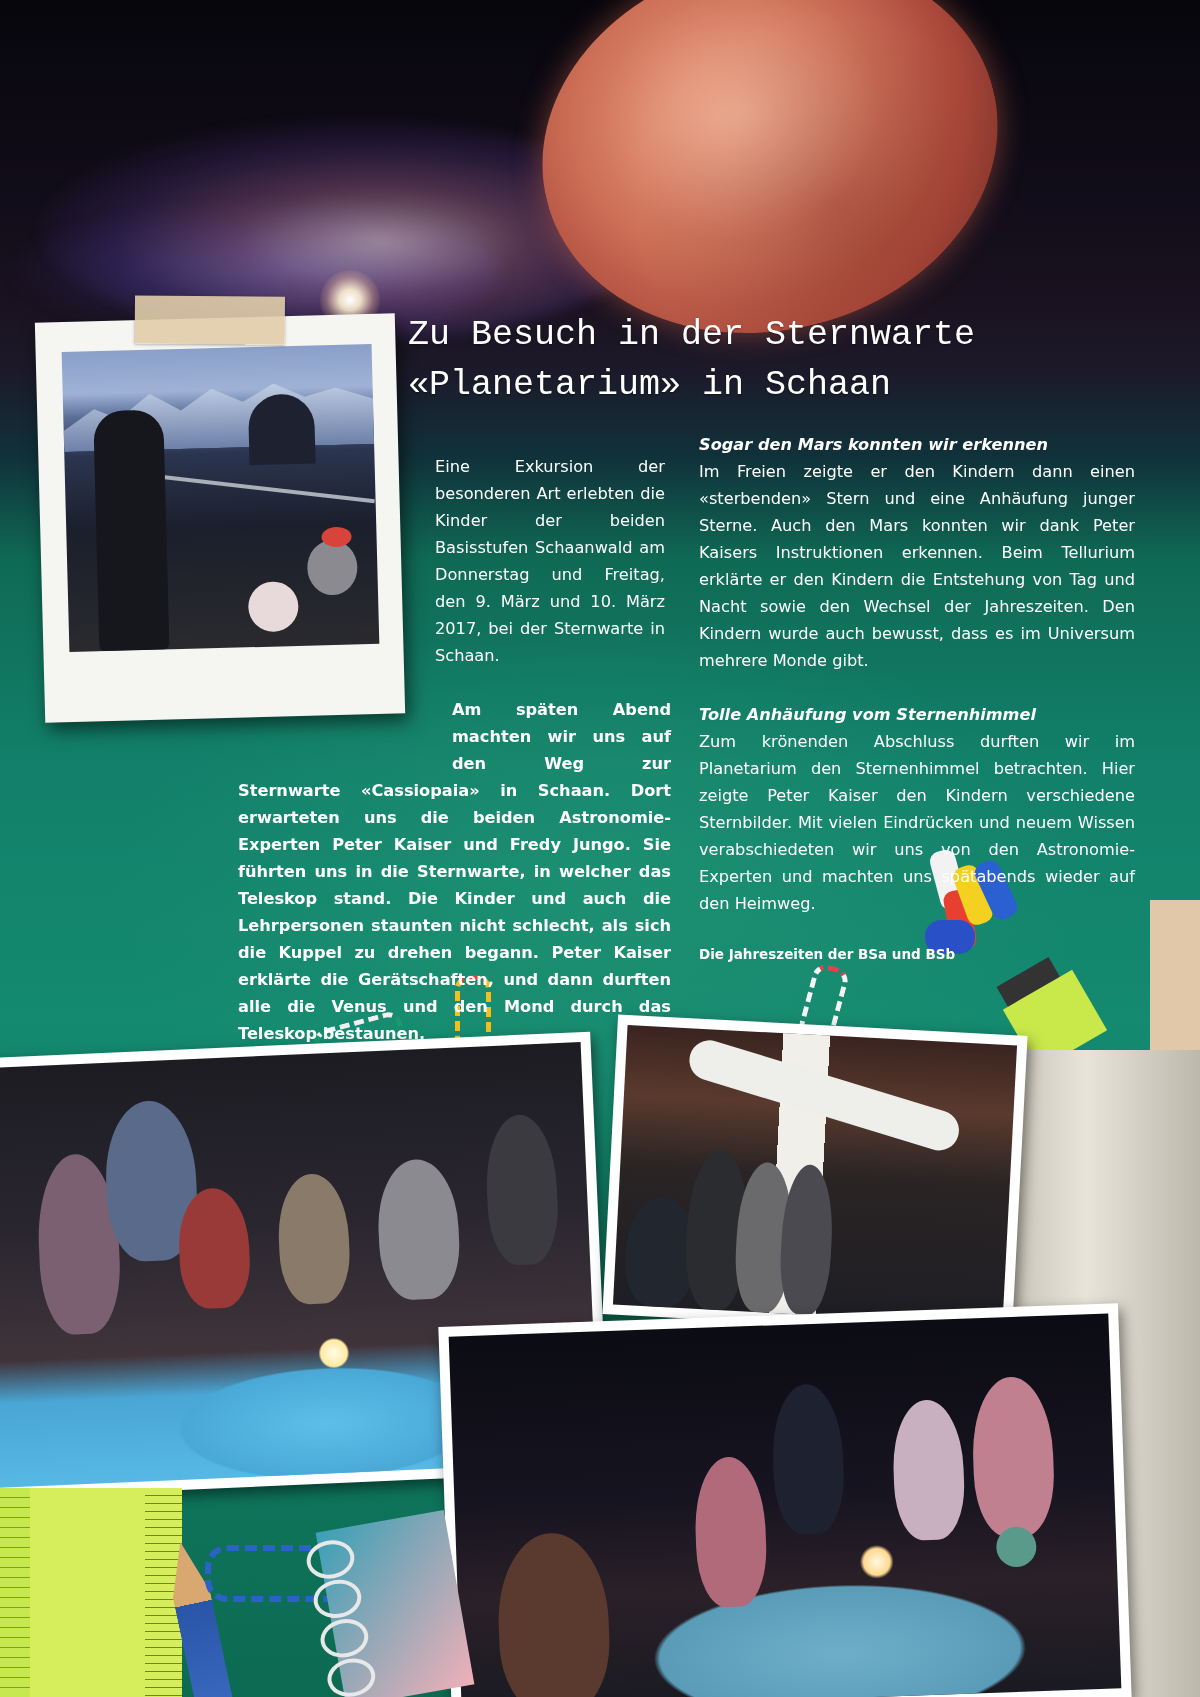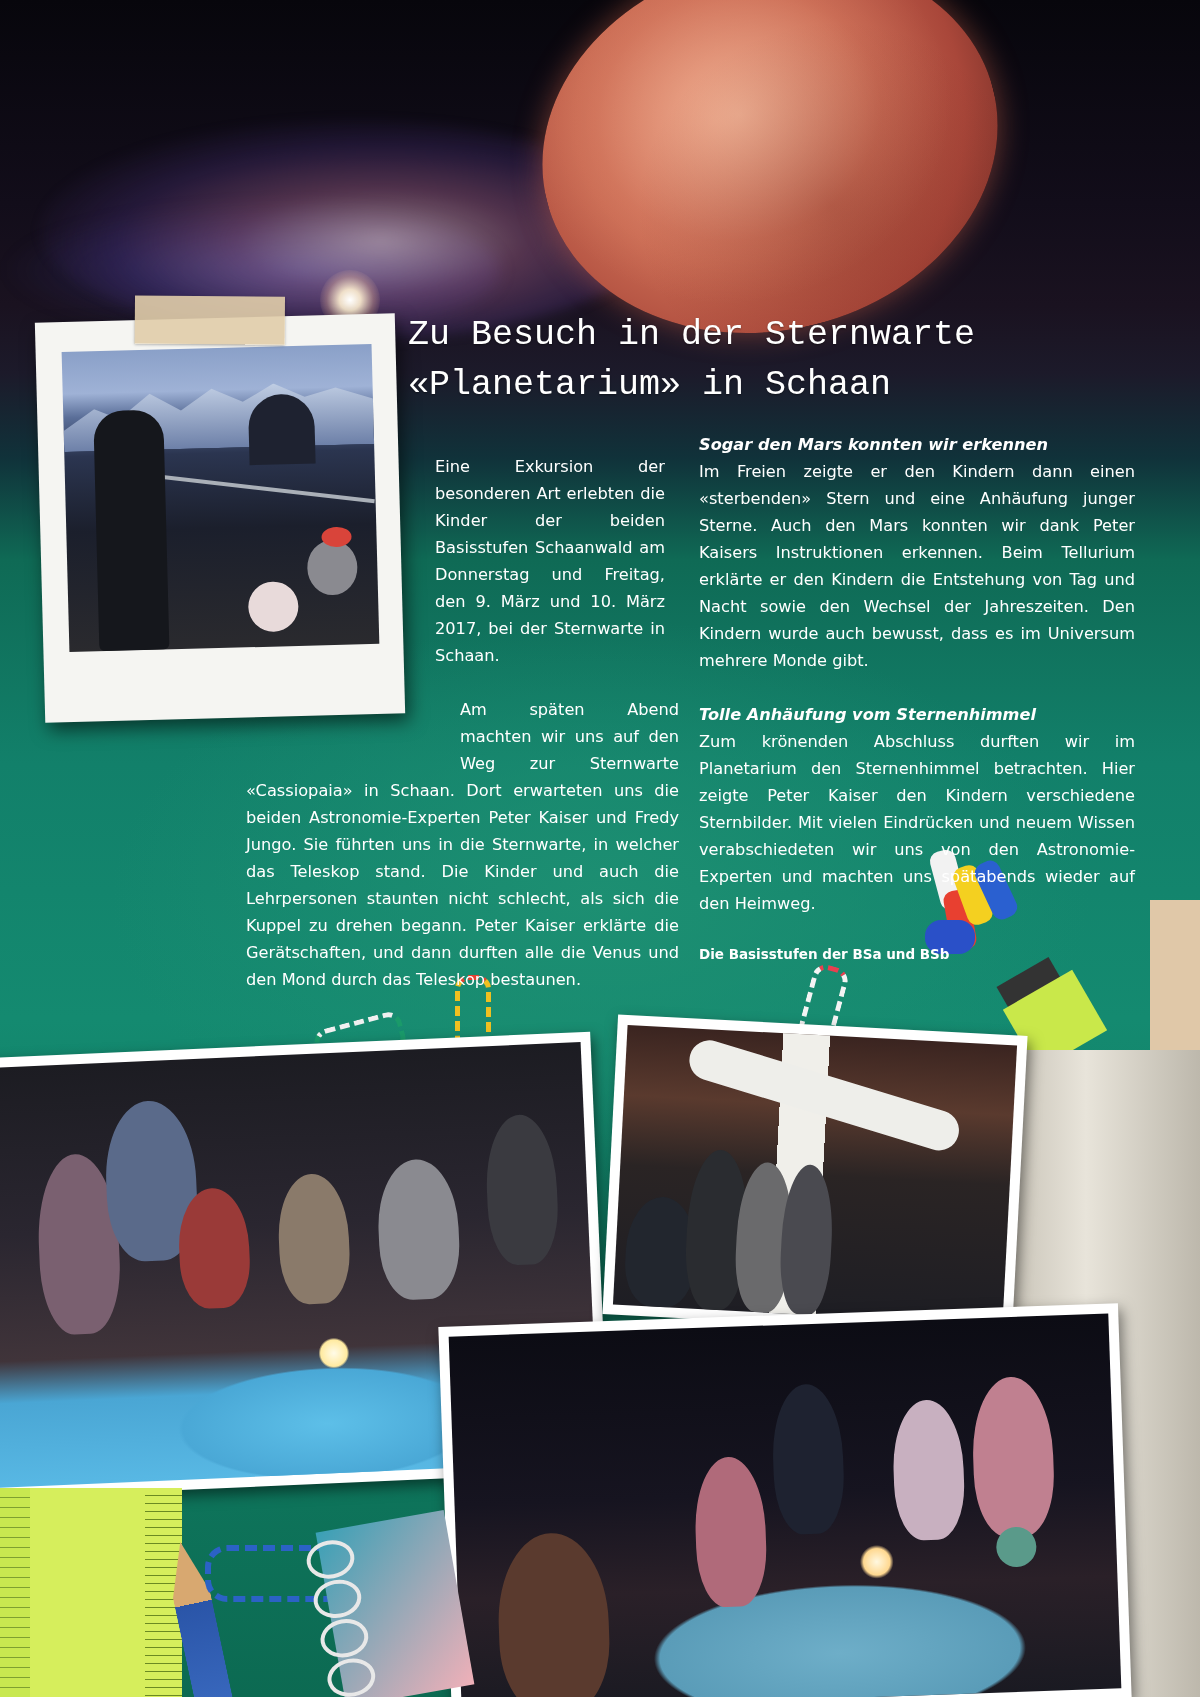--- a/index.html
+++ b/index.html
@@ -88,21 +88,21 @@
   .title {
     position: absolute; left: 408px; top: 310px; color: #fff;
     font-family: Liberation Mono, monospace; font-size: 35px; line-height: 50px; font-weight: normal;
     text-shadow: 0 1px 2px rgba(0,0,0,0.4); margin: 0;
   }
   .title span { display: block; }
 
   
   .txt { color: #fff; font-family: "DejaVu Sans", sans-serif; font-size: 16.2px; line-height: 27px; text-align: justify; margin: 16px; }
   .col1a { position: absolute; left: 419px; top: 437px; width: 230px; }
-  .col1b { position: absolute; left: 230px; top: 680px; width: 433px; }
+  .col1b { position: absolute; left: 222px; top: 680px; width: 433px; font-weight: bold; }
   .col1b .indent { float: left; width: 214px; height: 81px; shape-outside: inset(0); }
   .col2 { position: absolute; left: 683px; top: 415px; width: 436px; }
   .subhead { font-weight: bold; font-style: italic; display: block; }
   .gap { height: 27px; }
   .sig { font-weight: bold; font-size: 13.5px; color: #fff; font-family: "DejaVu Sans", sans-serif; margin-top: 24px; display: block; }
 
   
   .clip { position: absolute; border-radius: 14px; border: 5px dashed; background: transparent; }
   .pins { position: absolute; left: 905px; top: 840px; width: 120px; height: 150px; }
   .pin { position: absolute; width: 26px; height: 60px; border-radius: 10px; }
@@ -192,21 +192,21 @@
     <div class="indent"></div>
     <span>Am späten Abend machten wir uns auf den Weg zur Sternwarte «Cassiopaia» in Schaan. Dort erwarteten uns die beiden Astronomie-Experten Peter Kaiser und Fredy Jungo. Sie führten uns in die Sternwarte, in welcher das Teleskop stand. Die Kinder und auch die Lehrpersonen staunten nicht schlecht, als sich die Kuppel zu drehen begann. Peter Kaiser erklärte die Gerätschaften, und dann durften alle die Venus und den Mond durch das Teleskop bestaunen.</span>
   </div>
 
   <div class="txt col2">
     <span class="subhead">Sogar den Mars konnten wir erkennen</span>
     <span>Im Freien zeigte er den Kindern dann einen «sterbenden» Stern und eine Anhäufung junger Sterne. Auch den Mars konnten wir dank Peter Kaisers Instruktionen erkennen. Beim Tellurium erklärte er den Kindern die Entstehung von Tag und Nacht sowie den Wechsel der Jahreszeiten. Den Kindern wurde auch bewusst, dass es im Universum mehrere Monde gibt.</span>
     <div class="gap"></div>
     <span class="subhead">Tolle Anhäufung vom Sternenhimmel</span>
     <span>Zum krönenden Abschluss durften wir im Planetarium den Sternenhimmel betrachten. Hier zeigte Peter Kaiser den Kindern verschiedene Sternbilder. Mit vielen Eindrücken und neuem Wissen verabschiedeten wir uns von den Astronomie-Experten und machten uns spätabends wieder auf den Heimweg.</span>
-    <span class="sig">Die Basisstufen der BSa und BSb</span>
+    <span class="sig">Die Jahreszeiten der BSa und BSb</span>
   </div>
 
   <div class="card cardA">
     <div class="img">
       <div class="person" style="left:50px;top:90px;width:80px;height:180px;background:#7a6070;"></div>
       <div class="person" style="left:120px;top:40px;width:90px;height:160px;background:#5a6a8a;"></div>
       <div class="person" style="left:190px;top:130px;width:70px;height:120px;background:#9a3a38;"></div>
       <div class="person" style="left:290px;top:120px;width:70px;height:130px;background:#8a7a6a;"></div>
       <div class="person" style="left:390px;top:110px;width:80px;height:140px;background:#8a8a90;"></div>
       <div class="person" style="left:500px;top:70px;width:70px;height:150px;background:#3a3a40;"></div>

